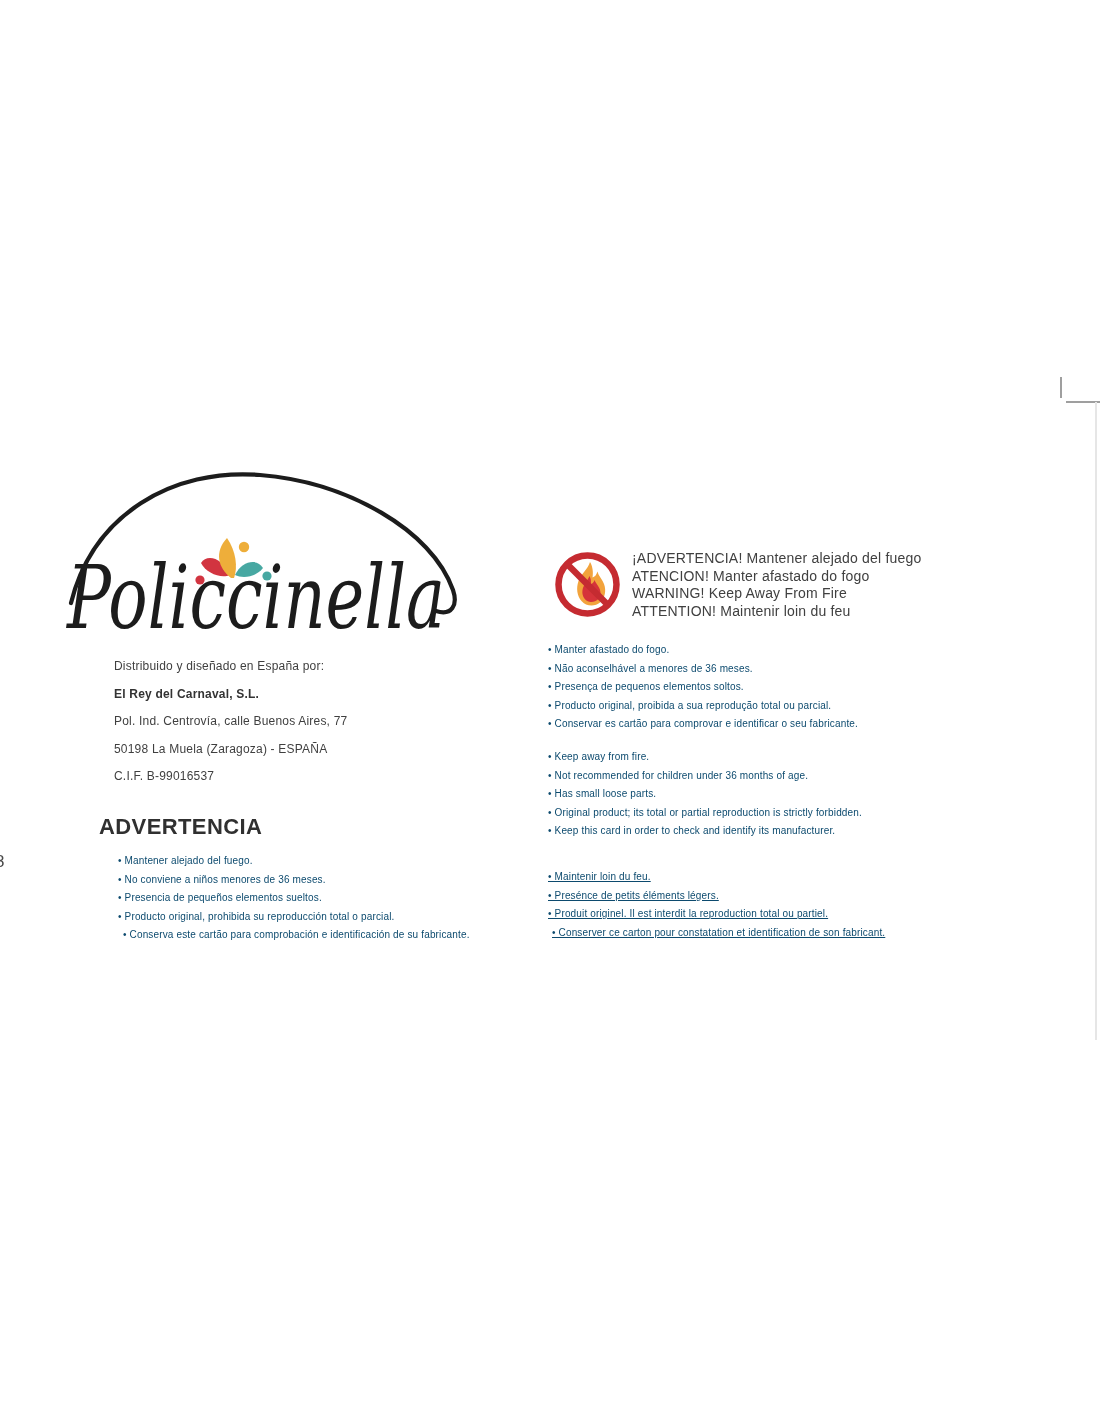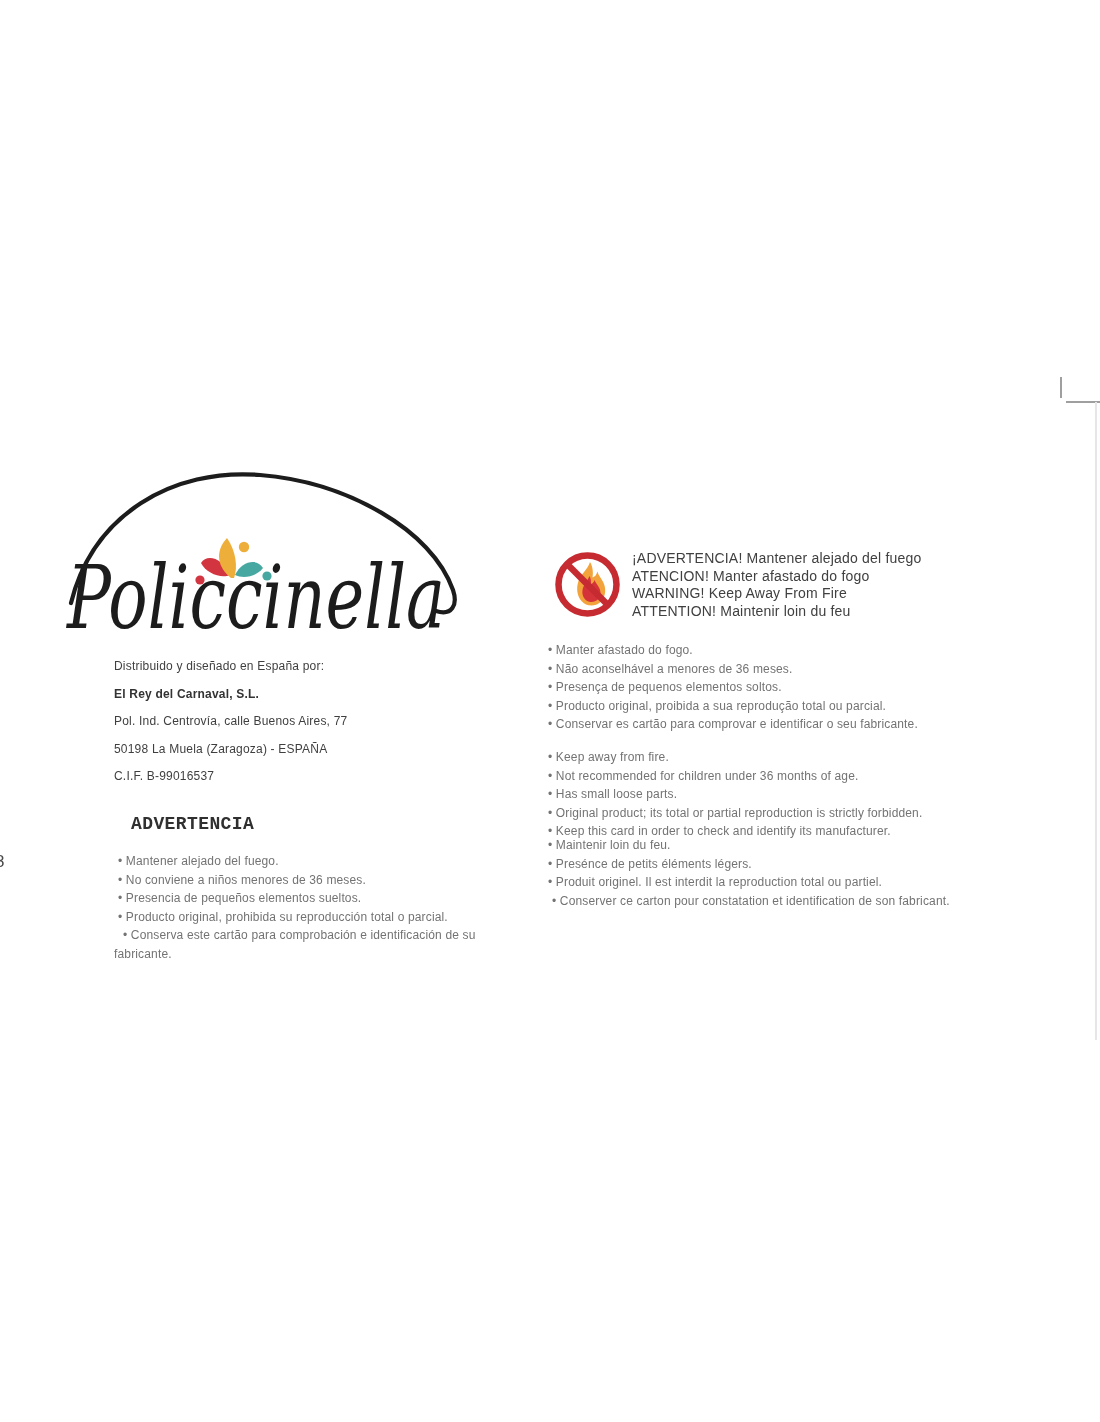--- a/index.html
+++ b/index.html
@@ -16,32 +16,32 @@
   .side-num { position:absolute; left:-5px; top:852px; font-size:17px; color:#4a4a4a; }
 
   
   .logo-svg { position:absolute; left:55px; top:462px; width:412px; height:178px; }
 
   
   .distributor { position:absolute; left:114px; top:653px; font-size:12px; line-height:27.5px; color:#3f3f3f; letter-spacing:0.2px; }
   .distributor .company { font-weight:bold; color:#333333; }
 
   
-  .advertencia { position:absolute; left:131px; top:814px; font-size:18px; font-weight:bold; color:#303030; letter-spacing:0.4px;font-family:Liberation Mono, monospace; }
+  .advertencia { position:absolute; left:99px; top:814px; font-size:22px; font-weight:bold; color:#303030; letter-spacing:0.4px; }
 
   
-  .wlist { position:absolute; font-size:12px; line-height:18.5px; color:#737373; letter-spacing:0.15px; }
+  .wlist { position:absolute; font-size:10px; line-height:18.5px; color:#0c4a6e; letter-spacing:0.15px; }
   .wlist .li { text-indent:4px; }
   .wlist.r .li { text-indent:11px; }
   .wlist.hang-last .li:last-child { text-indent:9px; }
   .wlist.r.hang-last .li:last-child { text-indent:15px; }
   #es-list { left:114px; top:852px; width:408px; }
   #pt-list { left:537px; top:641px; width:475px; }
   #en-list { left:537px; top:748px; width:525px; }
-  #fr-list { left:537px; top:836px; width:434px; }
+  #fr-list { left:537px; top:868px; width:434px;text-decoration:underline; }
 
   
   .fire-icon { position:absolute; left:552px; top:549px; width:71px; height:71px; }
   .fire-head { position:absolute; left:632px; top:550px; width:340px; font-size:14px; line-height:17.6px; color:#404040; letter-spacing:0.2px; }
 </style>
 </head>
 <body>
 
 <div class="page">
 

